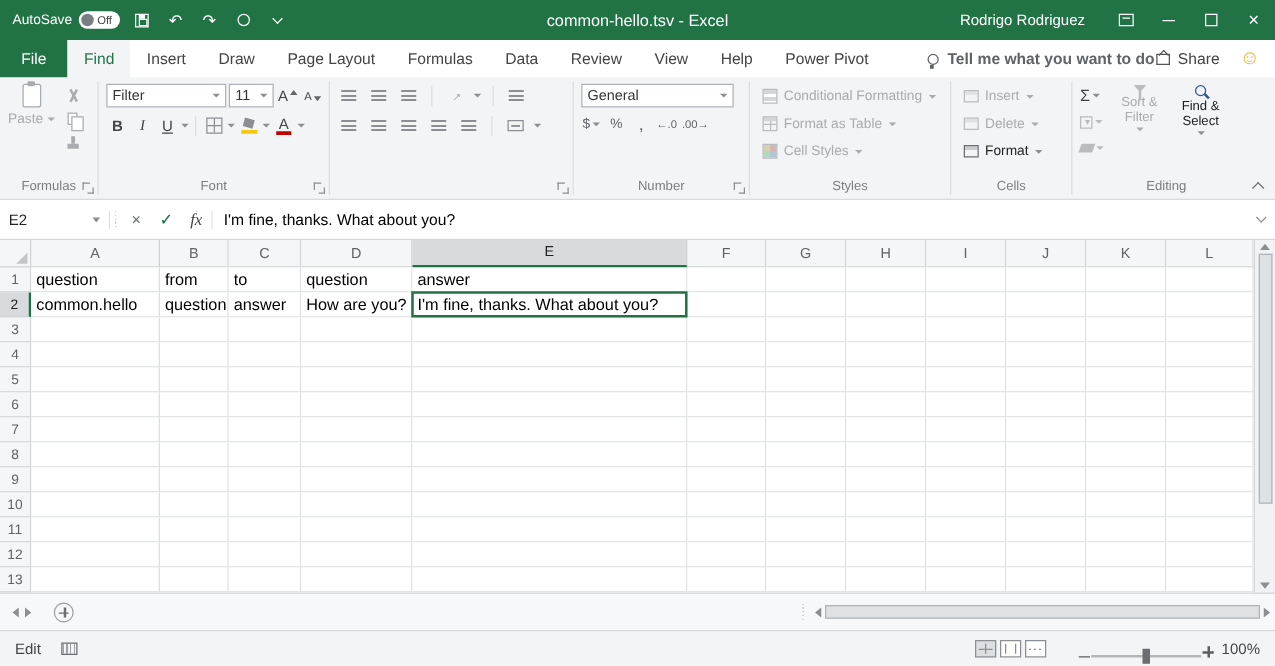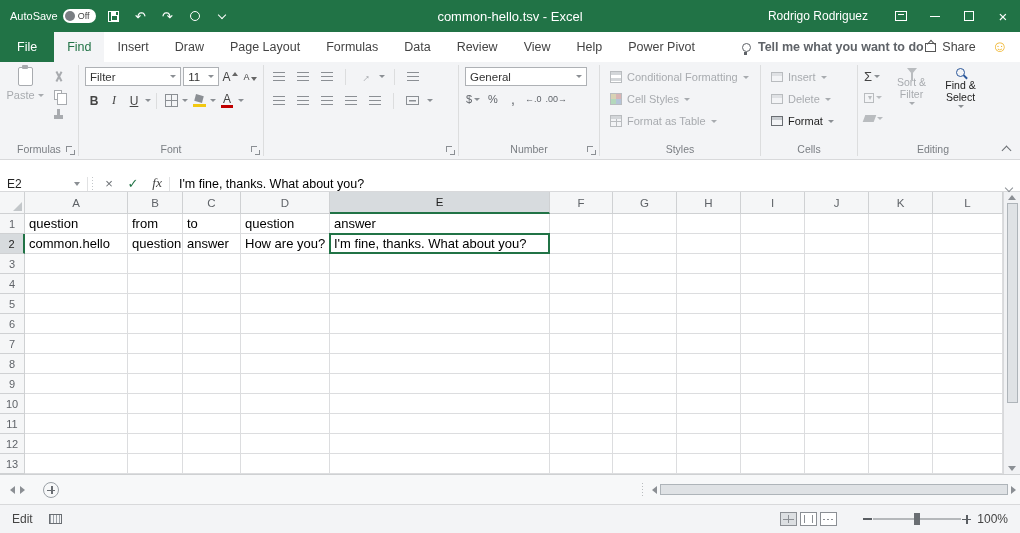--- a/index.html
+++ b/index.html
@@ -122,21 +122,21 @@
   .ic-funnel { width:0; height:0; border-left:5px solid transparent; border-right:5px solid transparent; border-top:6px solid #b9bcbf; position:relative; }
   .ic-funnel::after { content:''; position:absolute; left:-1px; top:-1px; width:2px; height:7px; background:#b9bcbf; }
   .ic-search { width:9px; height:9px; border:1.5px solid #5a5e63; border-radius:50%; position:relative; }
   .ic-search.blue { border-color:#2b579a; }
   .ic-search::after { content:''; position:absolute; width:5px; height:1.5px; background:#5a5e63; right:-4px; bottom:-1px; transform:rotate(45deg); }
   .ic-search.blue::after { background:#2b579a; }
   .rib-collapse { position:absolute; right:10px; bottom:7px; width:8px; height:8px; }
   .rib-collapse::before { content:''; position:absolute; left:1px; top:3px; width:6px; height:6px; border-left:1.5px solid #6a6e73; border-top:1.5px solid #6a6e73; transform:rotate(45deg); }
 
   
-  .formulabar { height:32px; flex:none; background:#fff; border-bottom:1px solid #d8d9db; display:flex; align-items:flex-end; }
+  .formulabar { height:32px; flex:none; background:#fff; border-bottom:1px solid #d8d9db; display:flex; align-items:center; }
   .namebox { width:88px; flex:none; border-right:1px solid #e1e2e3; display:flex; align-items:center; justify-content:space-between; padding:0 7px; font-size:12px; color:#222; }
   .nb-dd { width:0; height:0; border-left:3.5px solid transparent; border-right:3.5px solid transparent; border-top:4px solid #8b8f94; }
   .grip { width:9px; flex:none; display:flex; align-items:center; justify-content:center; }
   .grip i { width:1px; height:14px; background:repeating-linear-gradient(to bottom,#c3c7ca 0 1px,transparent 1px 3px); }
   .fb-btn { width:24px; flex:none; display:flex; align-items:center; justify-content:center; font-size:13px; color:#6a6e73; }
   .fb-btn.check { color:#217346; }
   .fb-fx { font-family:"Liberation Serif",serif; font-style:italic; font-size:13.5px; color:#444; }
   .fb-input { flex:1; display:flex; align-items:center; padding-left:9px; font-size:12.5px; color:#000; border-left:1px solid #e1e2e3; white-space:nowrap; overflow:hidden; }
   .fb-expand { width:22px; flex:none; display:flex; align-items:center; justify-content:center; }
   .fb-expand i { width:6px; height:6px; border-right:1.5px solid #8b8f94; border-bottom:1.5px solid #8b8f94; transform:rotate(45deg); margin-top:-3px; }
@@ -184,21 +184,21 @@
   .statusbar { height:29px; flex:none; background:#f3f4f6; border-top:1px solid #d8d9db; display:flex; align-items:center; font-size:12px; color:#444; }
   .sb-mode { padding-left:12px; }
   .ic-macro { width:13px; height:10px; border:1px solid #6a6e73; margin-left:16px; background:repeating-linear-gradient(90deg,#9aa0a6 0 1px,transparent 1px 3px); }
   .sb-right { margin-left:auto; display:flex; align-items:center; padding-right:12px; }
   .views { display:flex; align-items:center; gap:3px; margin-right:26px; }
   .vi { width:17px; height:14px; border:1px solid #8b8f94; background:#fff; display:flex; align-items:center; justify-content:center; padding:2px; }
   .vi.active { background:#dcdfe2; }
   .vi .in-grid { width:100%; height:100%; background:linear-gradient(#8b8f94,#8b8f94) center/100% 1px no-repeat, linear-gradient(#8b8f94,#8b8f94) center/1px 100% no-repeat; }
   .vi .in-page { width:9px; height:100%; border-left:1px solid #8b8f94; border-right:1px solid #8b8f94; }
   .vi .in-break { width:100%; height:100%; background:repeating-linear-gradient(90deg,#8b8f94 0 2px,transparent 2px 4px) center/100% 1px no-repeat; }
-  .zoomctl { display:flex; align-items:center; gap:1px; }
+  .zoomctl { display:flex; align-items:flex-end; gap:1px; }
   .z-minus { width:9px; height:1.5px; background:#5a5e63; }
   .z-plus { width:9px; height:9px; position:relative; }
   .z-plus::before { content:''; position:absolute; left:0; top:4px; width:9px; height:1.5px; background:#5a5e63; }
   .z-plus::after { content:''; position:absolute; left:4px; top:0; width:1.5px; height:9px; background:#5a5e63; }
   .ztrack { width:88px; height:2px; background:#b5b8bb; position:relative; }
   .ztick { position:absolute; left:50%; top:-3px; width:1px; height:8px; background:#b5b8bb; }
   .zthumb { position:absolute; left:50%; top:-5px; width:6px; height:12px; background:#6a6e73; transform:translateX(-50%); }
   .z-pct { min-width:36px; text-align:right; }
 </style>
 </head>
@@ -432,27 +432,27 @@
     <div class="rg-sep"></div>
 
     <div class="rgroup" style="width:160px">
       <div class="rg-body col" style="gap:2px">
         <div class="style-row dis">
           <i class="si"></i>
           <span>Conditional Formatting</span>
             <i class="dd"></i>
         </div>
         <div class="style-row dis">
+          <i class="si grid"></i>
+          <span>Format as Table</span>
+            <i class="dd"></i>
+        </div>
+        <div class="style-row dis">
           <i class="si quads"></i>
           <span>Cell Styles</span>
-            <i class="dd"></i>
-        </div>
-        <div class="style-row dis">
-          <i class="si grid"></i>
-          <span>Format as Table</span>
             <i class="dd"></i>
         </div>
       </div>
       <div class="rg-label">Styles</div>
     </div>
     <div class="rg-sep"></div>
 
     <div class="rgroup" style="width:96px">
       <div class="rg-body col" style="gap:2px">
         <div class="cells-row dis">

